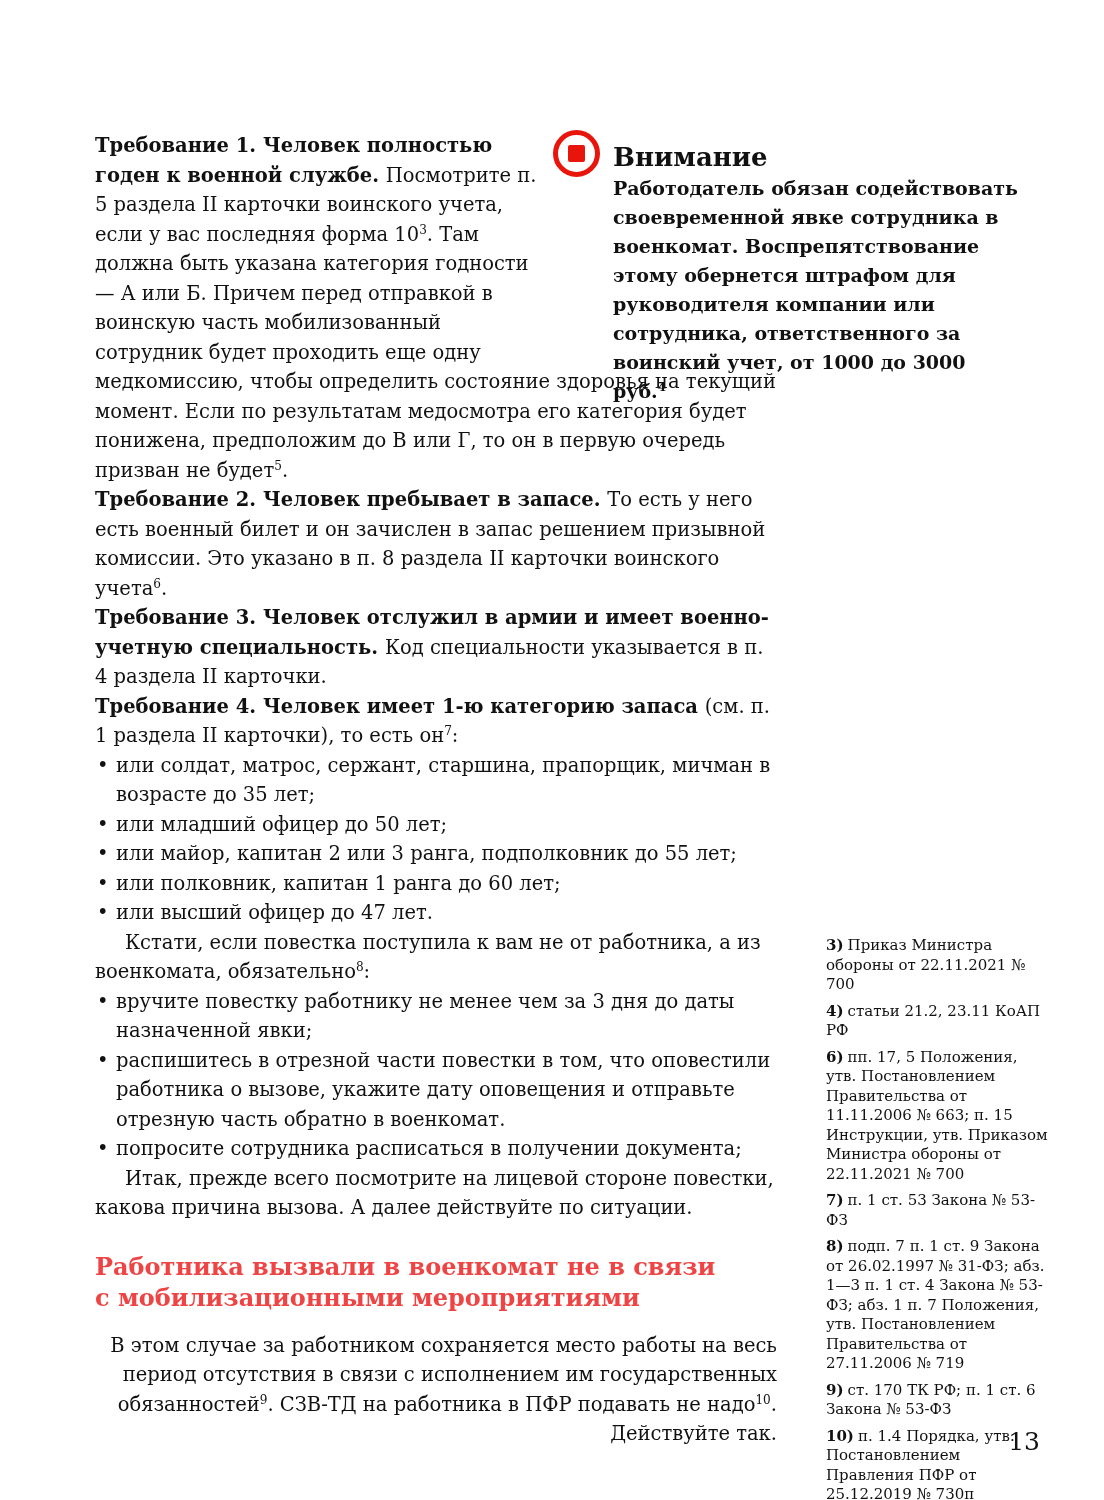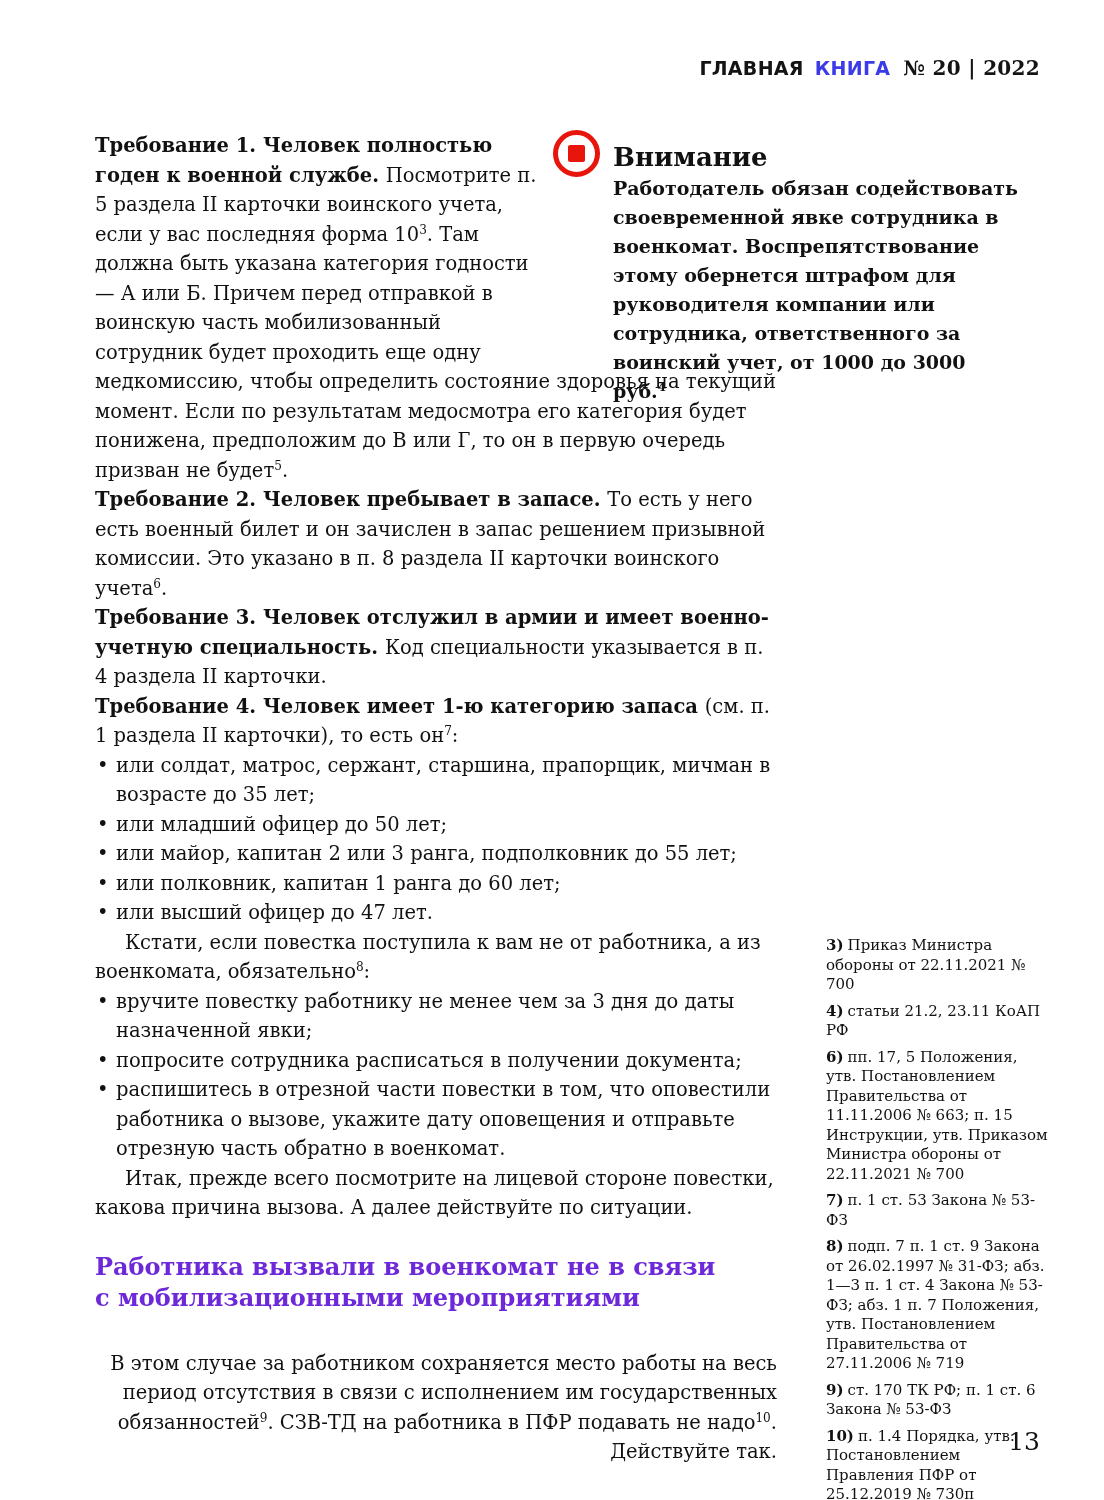--- a/index.html
+++ b/index.html
@@ -81,22 +81,22 @@
     left: 2px;
     top: 0;
   }
   .indent { text-indent: 30px; margin-top: 10px; }
   .indent-follow { text-indent: 30px; margin-top: 0; }
 
   .section-heading {
     font-size: 24px;
     line-height: 31px;
     font-weight: bold;
-    margin: 28px 0 36px 0;
-    color: #6d28d9;
+    margin: 28px 0 18px 0;
+    color: #ef4444;
     max-width: 640px;
   }
   .final-para { margin-top: 0; text-align: right; }
 
   
   .attention {
     position: absolute;
     left: 553px;
     top: 128px;
     width: 470px;
@@ -154,25 +154,20 @@
     bottom: 44px;
     font-size: 25px;
     color: #111111;
   }
 </style>
 </head>
 <body>
 
 <div class="page">
 
-  <div class="mag-header">
-    <span class="brand-black">ГЛАВНАЯ</span>
-    <span class="brand-blue">КНИГА</span>
-    <span class="brand-issue">№ 20 | 2022</span>
-  </div>
 
   <div class="attention">
     <div class="att-icon">
       <span class="att-icon-square"></span>
     </div>
     <div class="att-content">
       <p class="att-title">Внимание</p>
       <p class="att-body"><span>Работодатель обязан содействовать своевременной явке сотрудника в военкомат. Воспрепятствование этому обернется штрафом для руководителя компании или сотрудника, ответственного за воинский учет, от 1000 до 3000 руб.</span><sup>4</sup></p>
     </div>
   </div>
@@ -192,22 +187,22 @@
       <li>или младший офицер до 50 лет;</li>
       <li>или майор, капитан 2 или 3 ранга, подполковник до 55 лет;</li>
       <li>или полковник, капитан 1 ранга до 60 лет;</li>
       <li>или высший офицер до 47 лет.</li>
     </ul>
 
     <p class="para indent"><span>Кстати, если повестка поступила к вам не от работника, а из военкомата, обязательно</span><sup>8</sup><span>:</span></p>
 
     <ul class="bullets">
       <li>вручите повестку работнику не менее чем за 3 дня до даты назначенной явки;</li>
+      <li>распишитесь в отрезной части повестки в том, что оповестили работника о вызове, укажите дату оповещения и отправьте отрезную часть обратно в военкомат.</li>
       <li>попросите сотрудника расписаться в получении документа;</li>
-      <li>распишитесь в отрезной части повестки в том, что оповестили работника о вызове, укажите дату оповещения и отправьте отрезную часть обратно в военкомат.</li>
     </ul>
 
     <p class="para indent-follow">Итак, прежде всего посмотрите на лицевой стороне повестки, какова причина вызова. А далее действуйте по ситуации.</p>
 
     <h2 class="section-heading">Работника вызвали в военкомат не в связи с мобилизационными мероприятиями</h2>
 
     <p class="para final-para"><span>В этом случае за работником сохраняется место работы на весь период отсутствия в связи с исполнением им государственных обязанностей</span><sup>9</sup><span>. СЗВ-ТД на работника в ПФР подавать не надо</span><sup>10</sup><span>. Действуйте так.</span></p>
 
   </div>
 

